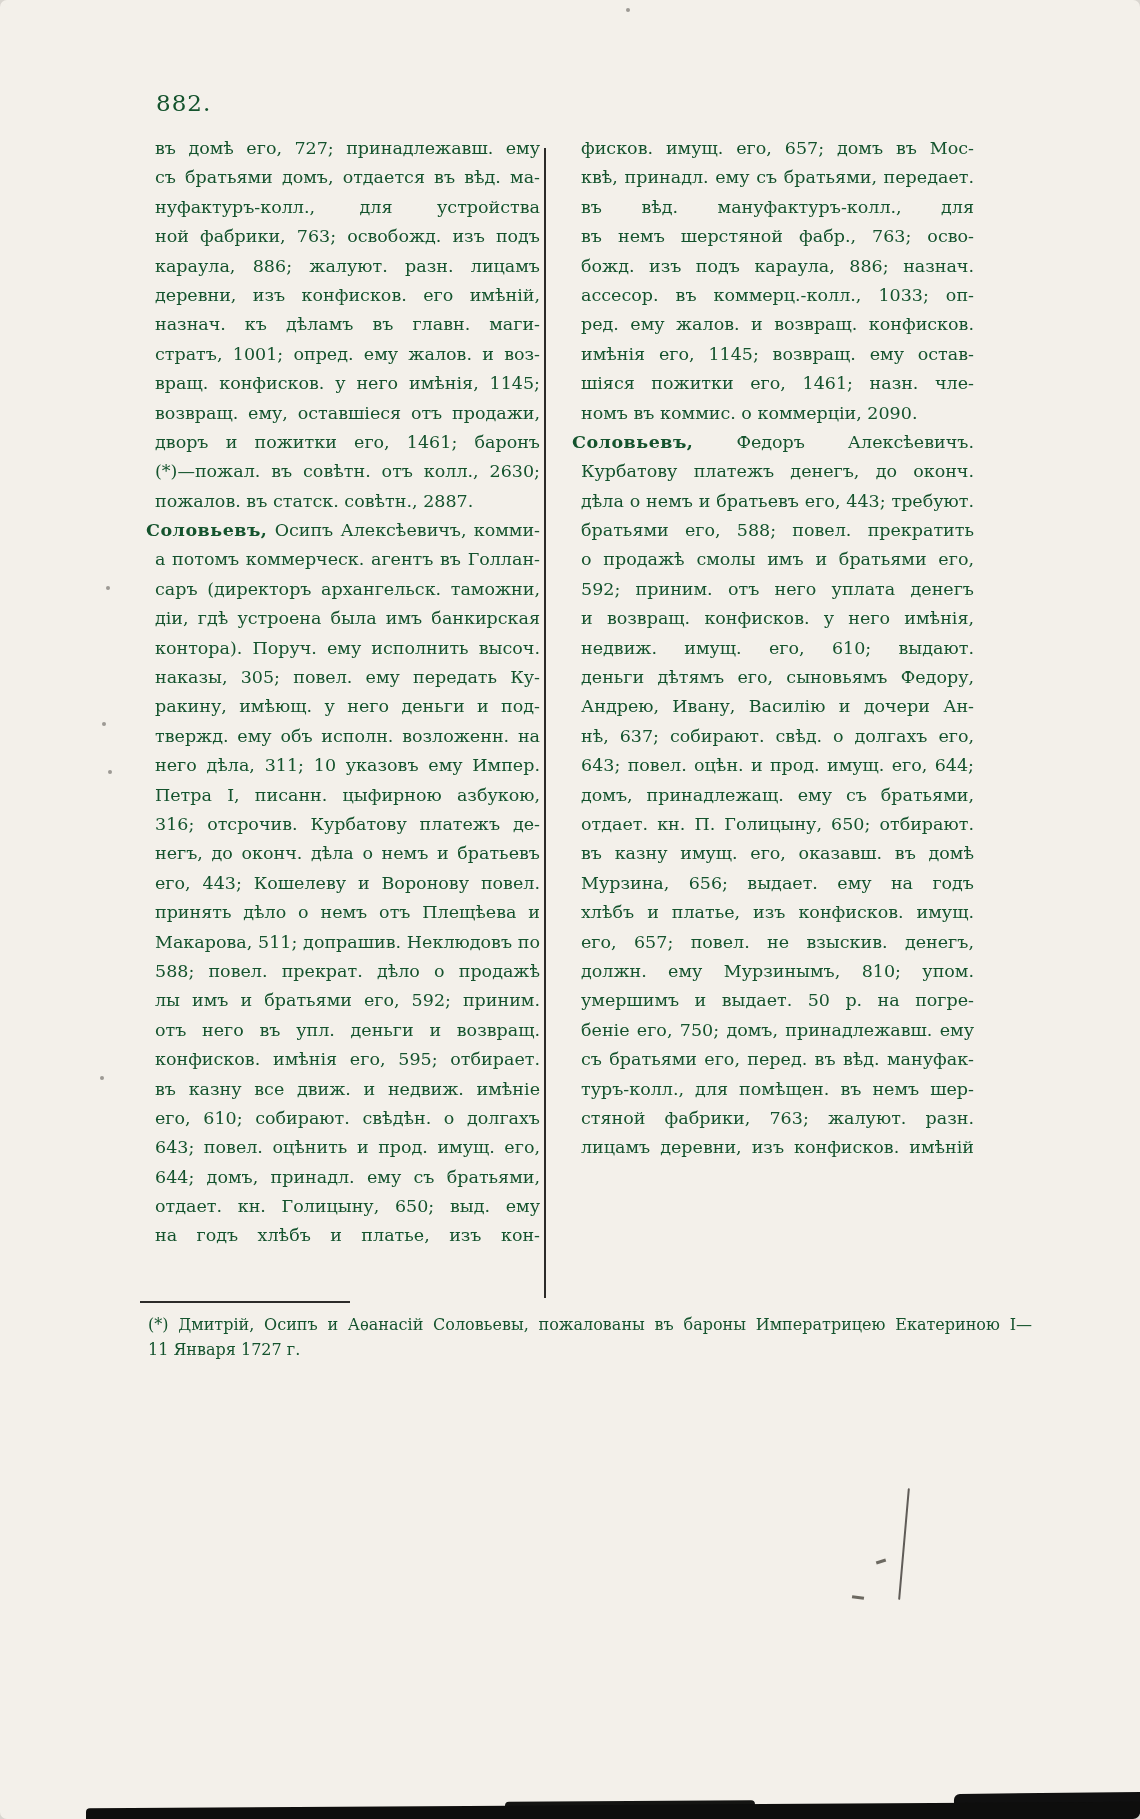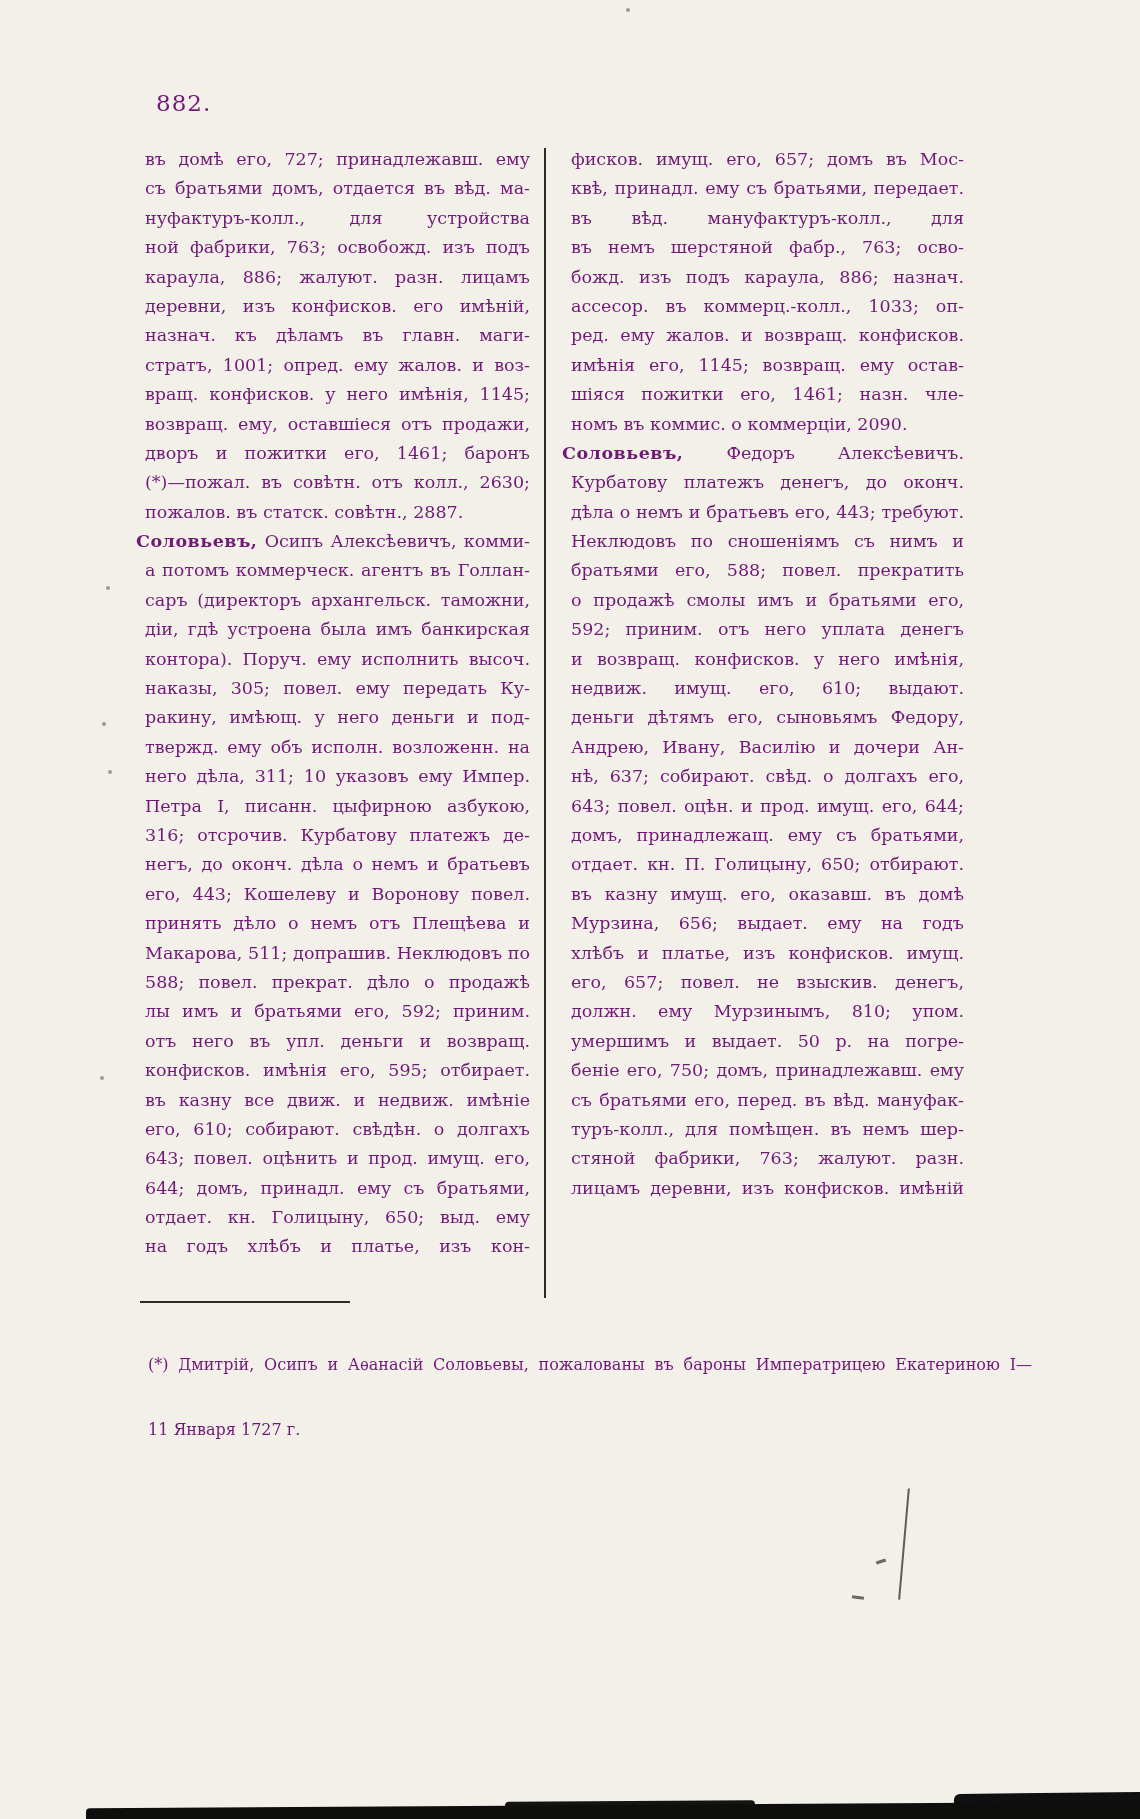--- a/index.html
+++ b/index.html
@@ -3,34 +3,36 @@
 <meta charset="utf-8">
 <style>
   * { margin: 0; padding: 0; box-sizing: border-box; }
   html, body { background: #d9d6d0; }
   .page {
     position: relative;
     width: 1140px;
     height: 1819px;
     background: #f3f0ea;
     font-family: "DejaVu Serif", serif;
-    color: #701a75;
+    color: #14532d;
     overflow: hidden;
+    border-radius: 7px;
   }
   .page-number {
     position: absolute;
     left: 156px;
     top: 90px;
     font-size: 23px;
     letter-spacing: 1px;
   }
   .col {
     position: absolute;
-    top: 145px;
+    top: 134px;
     font-size: 17.5px;
+    margin-left: 10px;
   }
   .col-left  { left: 136px; width: 394px; }
   .col-right { left: 562px; width: 402px; }
   .col .line {
     height: 29.4px;
     line-height: 29.4px;
     overflow: hidden;
     text-align: justify;
     text-align-last: justify;
     padding-left: 9px;
@@ -60,21 +62,20 @@
     top: 1312px;
     width: 884px;
     font-size: 16px;
   }
   .footnote .line {
     height: 25px;
     line-height: 25px;
     overflow: hidden;
     text-align: justify;
     text-align-last: justify;
-    margin-top: 40px;
   }
   .footnote .line.line-end { text-align-last: left; }
   
   .scan-bar-main {
     position: absolute;
     left: 86px; right: -8px; bottom: -5px;
     height: 19px;
     background: #0e0e0d;
     transform: rotate(-0.35deg);
     border-radius: 4px 2px 0 0;
@@ -170,21 +171,20 @@
       <div class="line">въ немъ шерстяной фабр., 763; осво-</div>
       <div class="line">божд. изъ подъ караула, 886; назнач.</div>
       <div class="line">ассесор. въ коммерц.-колл., 1033; оп-</div>
       <div class="line">ред. ему жалов. и возвращ. конфисков.</div>
       <div class="line">имѣнія его, 1145; возвращ. ему остав-</div>
       <div class="line">шіяся пожитки его, 1461; назн. чле-</div>
       <div class="line line-end">номъ въ коммис. о коммерціи, 2090.</div>
       <div class="line line-entry"><span class="entry-name">Соловьевъ,</span> Федоръ Алексѣевичъ. Отсрочив.</div>
       <div class="line">Курбатову платежъ денегъ, до оконч.</div>
       <div class="line">дѣла о немъ и братьевъ его, 443; требуют.</div>
-      <div class="line">Неклюдовъ по сношеніямъ съ нимъ и</div>
       <div class="line">братьями его, 588; повел. прекратить дѣло</div>
       <div class="line">о продажѣ смолы имъ и братьями его,</div>
       <div class="line">592; приним. отъ него уплата денегъ</div>
       <div class="line">и возвращ. конфисков. у него имѣнія,</div>
       <div class="line">недвиж. имущ. его, 610; выдают.</div>
       <div class="line">деньги дѣтямъ его, сыновьямъ Федору,</div>
       <div class="line">Андрею, Ивану, Василію и дочери Ан-</div>
       <div class="line">нѣ, 637; собирают. свѣд. о долгахъ его,</div>
       <div class="line">643; повел. оцѣн. и прод. имущ. его, 644;</div>
       <div class="line">домъ, принадлежащ. ему съ братьями,</div>

